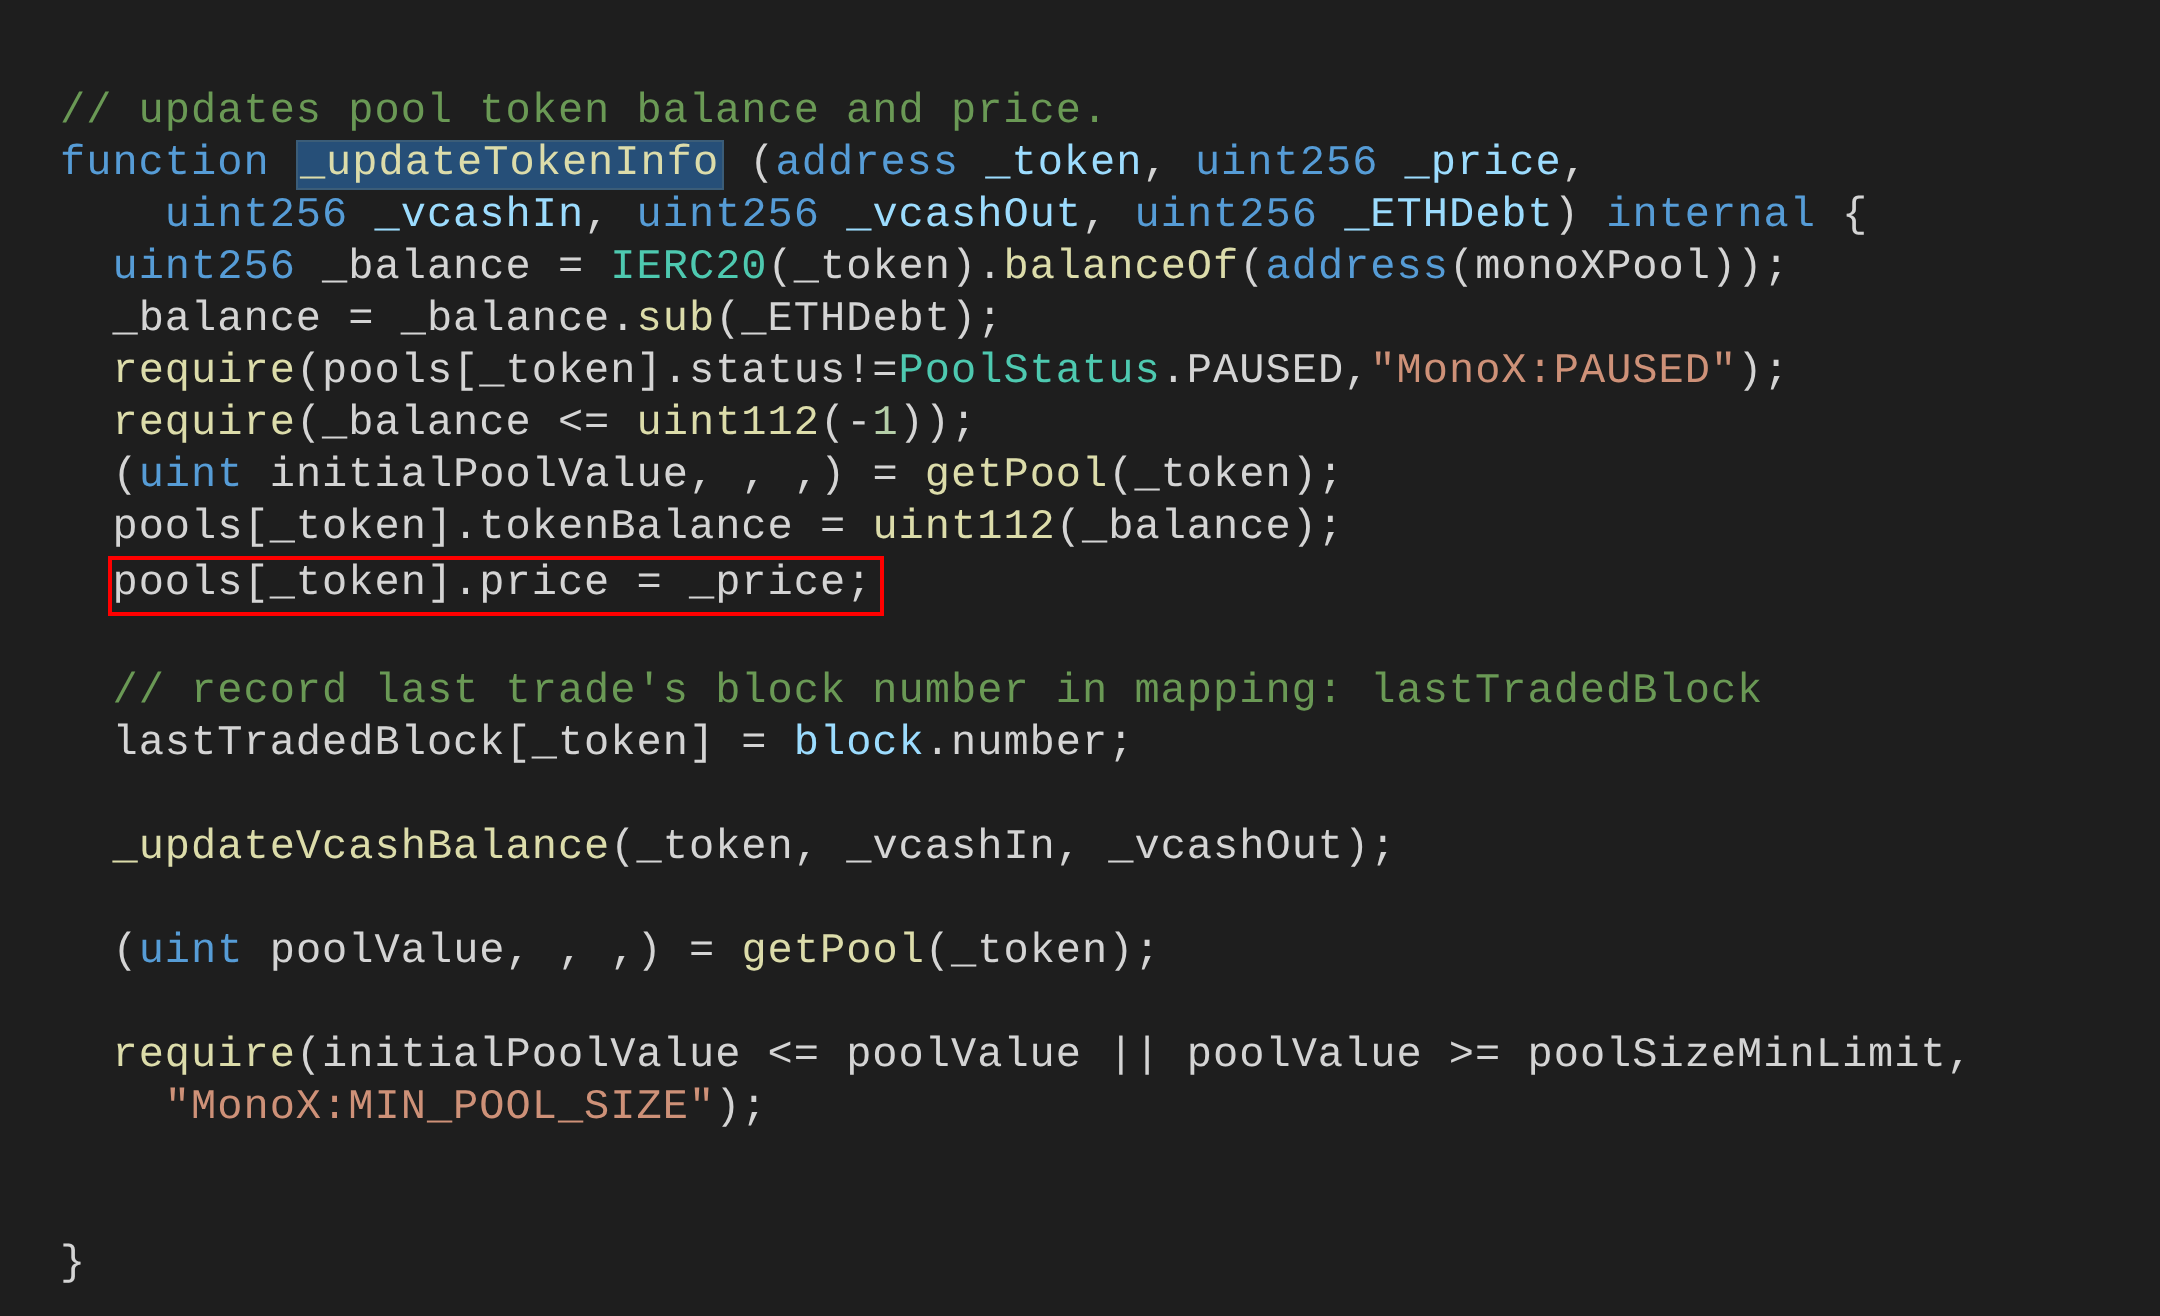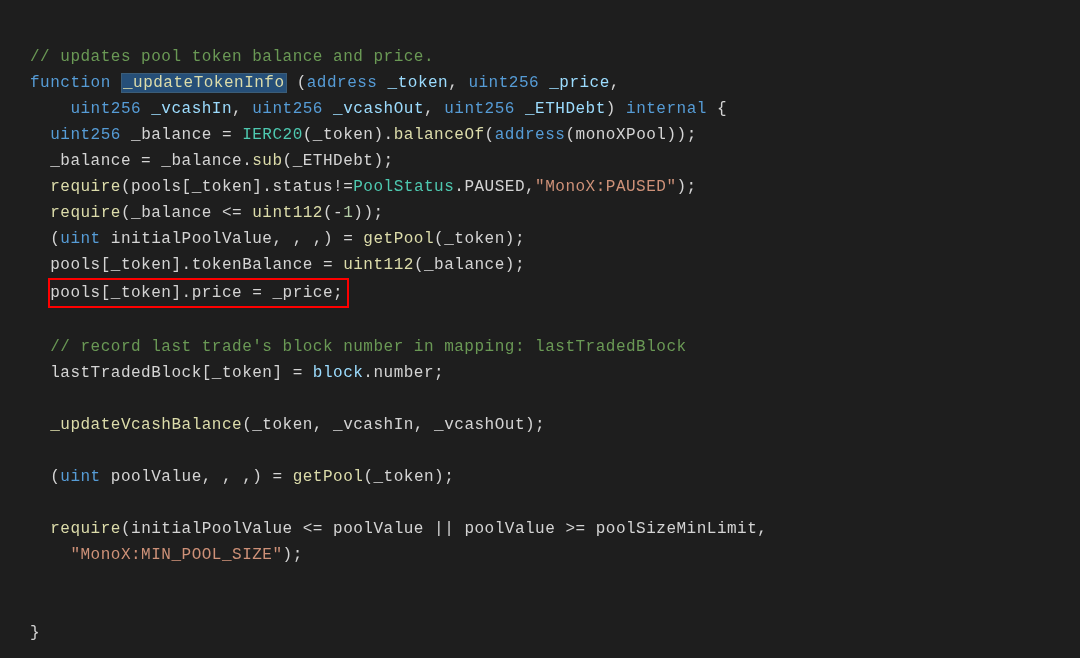--- a/index.html
+++ b/index.html
@@ -1,16 +1,16 @@
 <!DOCTYPE html>
 <html><head>
 <meta charset="utf-8">
 <style>
   html,body{margin:0;padding:0;width:1080px;height:658px;background:#1e1e1e;overflow:hidden}
-  .editor{font-family:Consolas,'Courier New',monospace;font-size:16px;line-height:26px;
+  .editor{font-family:Consolas,'Courier New',monospace;font-size:21px;line-height:26px;
           color:#d4d4d4;padding:18px 0 0 30px;letter-spacing:.5px;white-space:pre}
   .cmt{color:#6a9955}
   .kw{color:#569cd6}   
   .tp{color:#4ec9b0}   
   .fn{color:#dcdcaa}   
   .fn-hi{color:#dcdcaa;background:#264f78;border:1px solid #3b5d78;padding:0 1px}
   .str{color:#ce9178}
   .num{color:#b5cea8}
   .vr{color:#9cdcfe}
   .hl{border:2px solid #ff0000;display:inline-block;padding:0 4px 0 0;margin-left:-2px}

